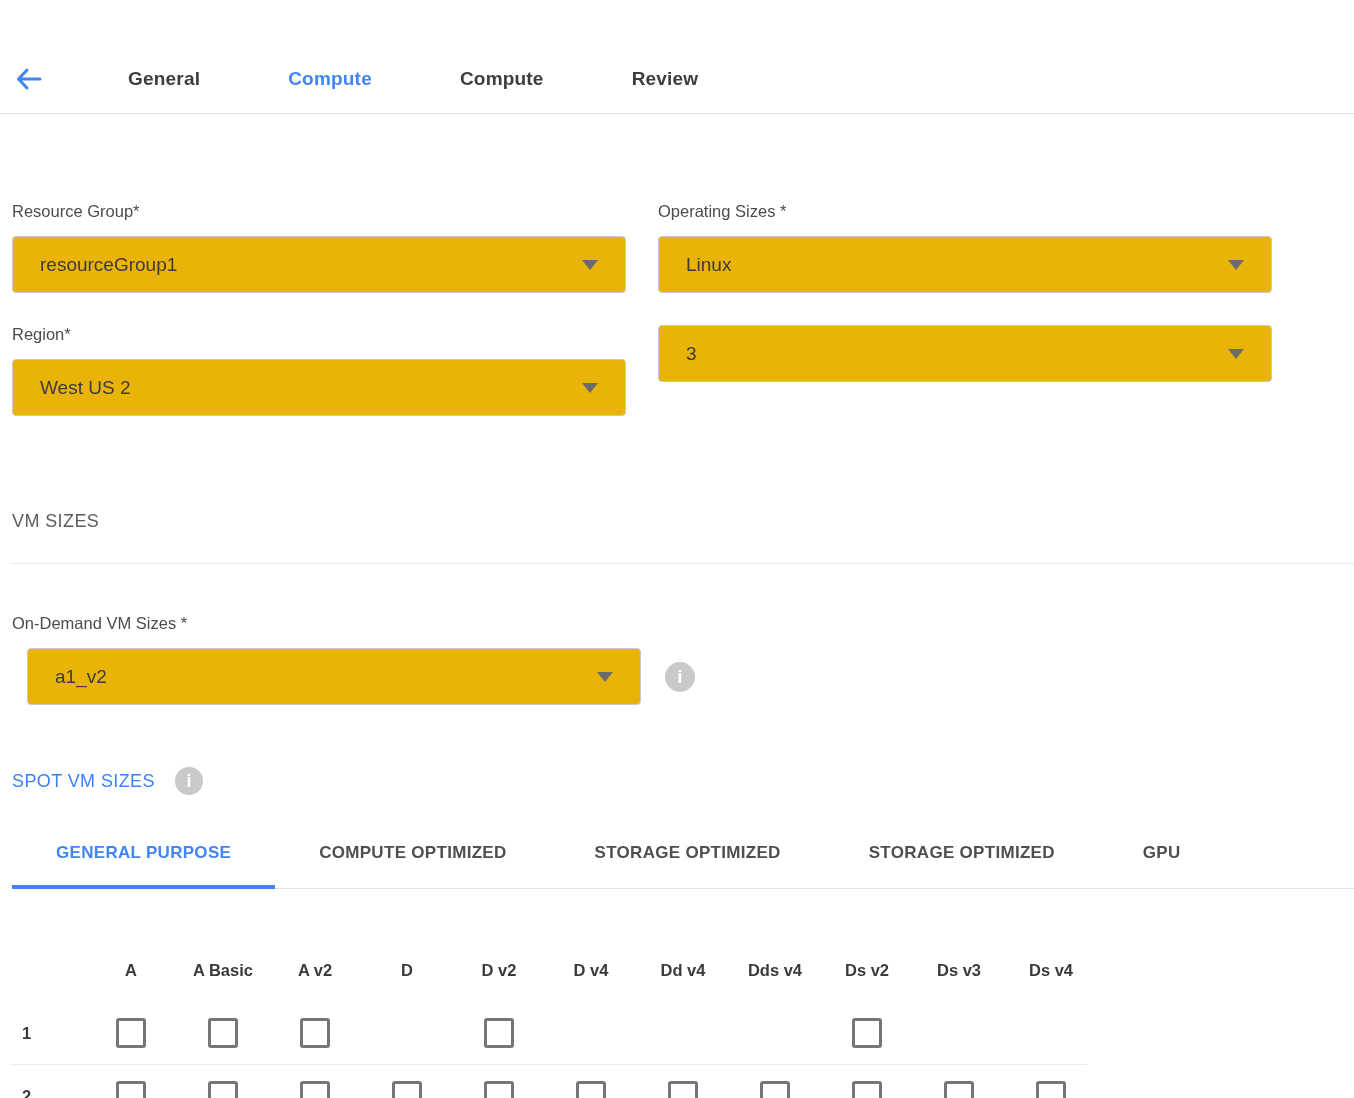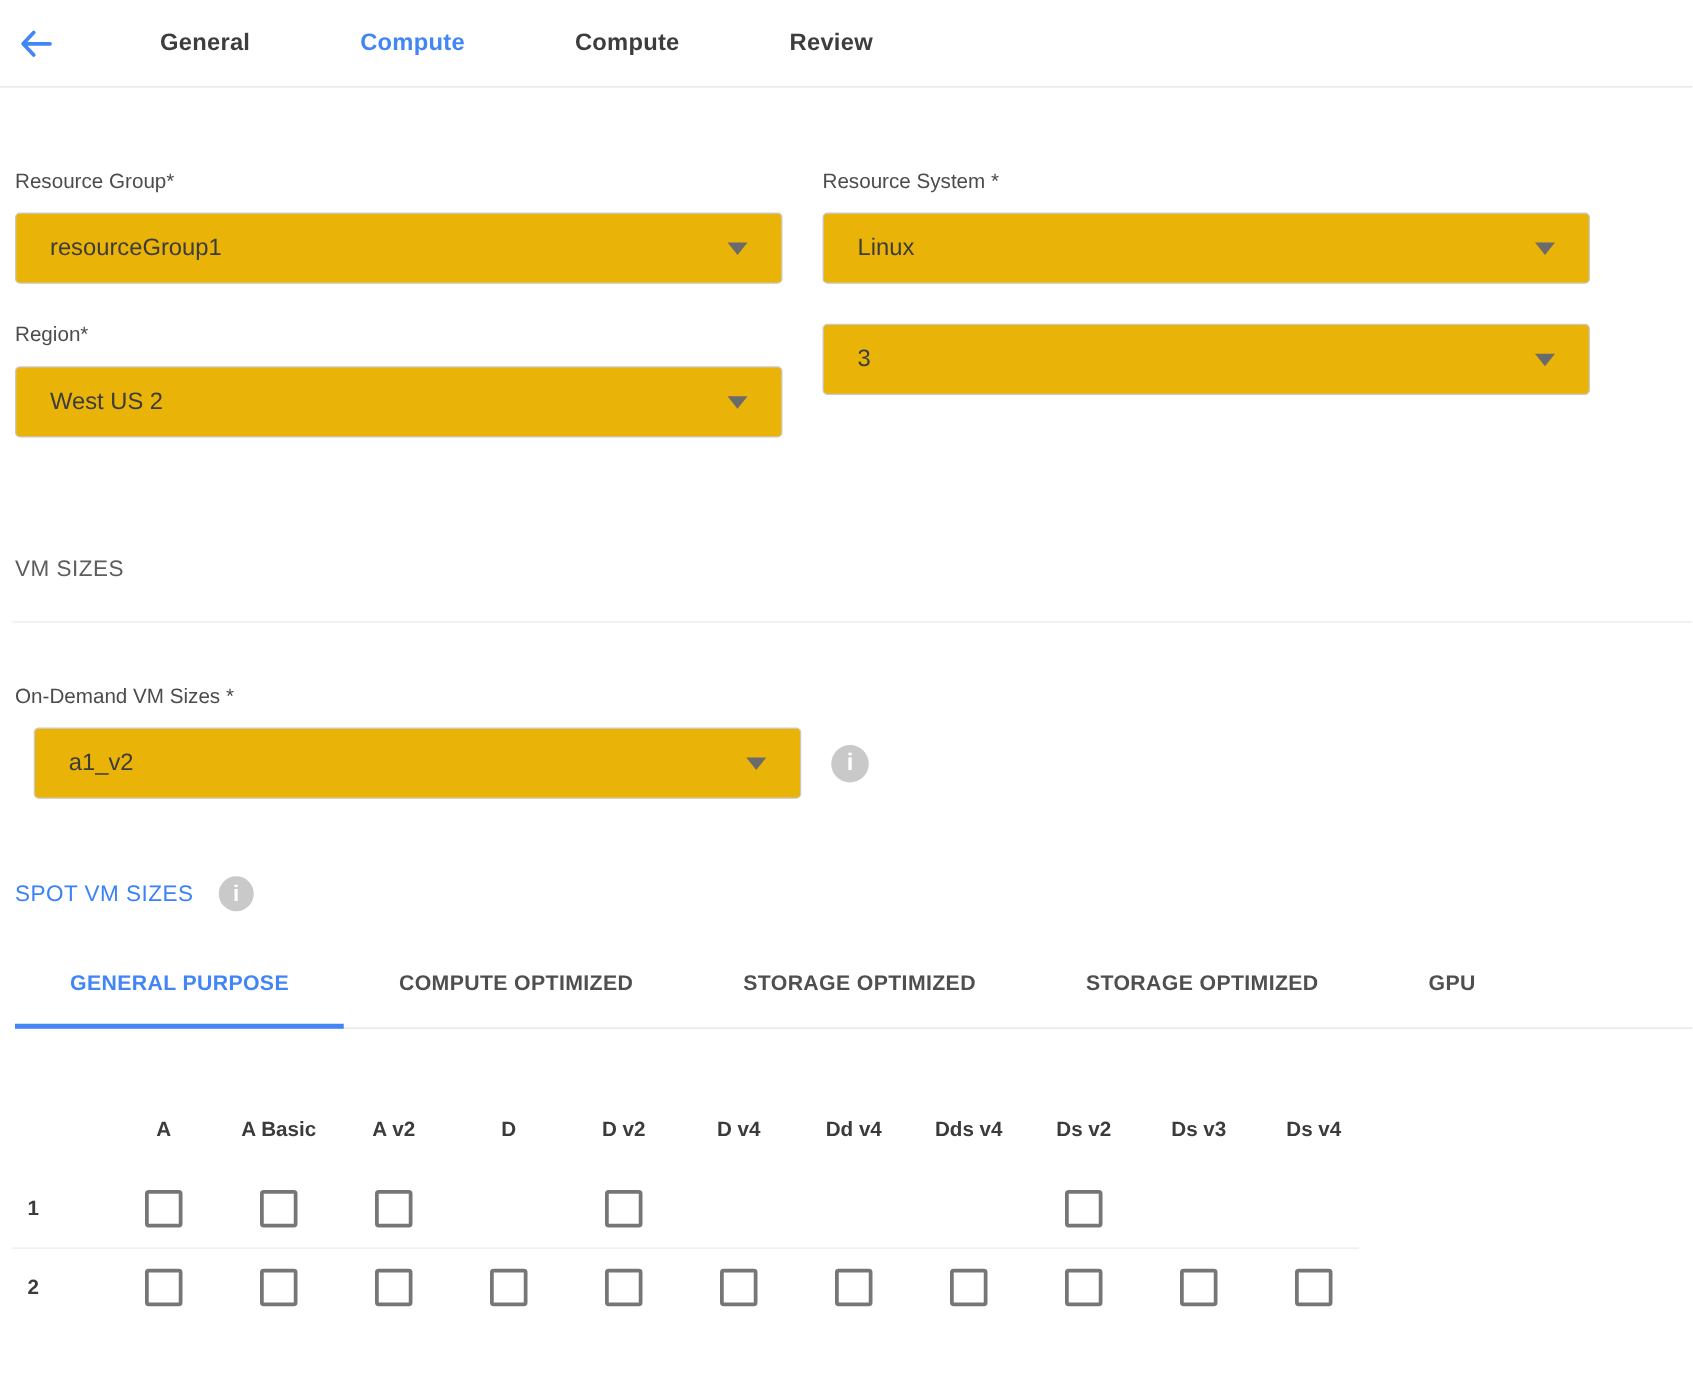--- a/index.html
+++ b/index.html
@@ -11,20 +11,21 @@
     color: #3c3c3c;
   }
 
   
   .topnav {
     height: 70px;
     display: flex;
     align-items: center;
     padding-left: 12px;
     border-bottom: 1px solid #e3e3e3;
+    margin-top: 44px;
   }
   .back-btn {
     width: 34px; height: 34px;
     display: flex; align-items: center; justify-content: center;
     cursor: pointer;
     flex: 0 0 auto;
   }
   .topnav-tabs {
     display: flex;
     margin-left: 82px;
@@ -40,21 +41,21 @@
   .topnav-tab.active { color: #4285f4; }
 
   
   .content { padding-left: 12px; }
 
   .form-grid {
     display: grid;
     grid-template-columns: 614px 614px;
     column-gap: 37px;
     row-gap: 51px;
-    margin-top: 66px;
+    margin-top: 88px;
     gap: 32px;
   }
   .field-label {
     font-size: 16.5px;
     color: #4c4c4c;
     margin-bottom: 15px;
   }
   .select-box {
     height: 57px;
     width: 100%;
@@ -211,21 +212,21 @@
 
     <div>
       <div class="field-label">Resource Group*</div>
       <div class="select-box">
         <span class="select-value">resourceGroup1</span>
         <span class="caret-down"></span>
       </div>
     </div>
 
     <div>
-      <div class="field-label">Resource System *</div>
+      <div class="field-label">Operating Sizes *</div>
       <div class="select-box">
         <span class="select-value">Linux</span>
         <span class="caret-down"></span>
       </div>
     </div>
 
     <div>
       <div class="field-label">Region*</div>
       <div class="select-box">
         <span class="select-value">West US 2</span>

